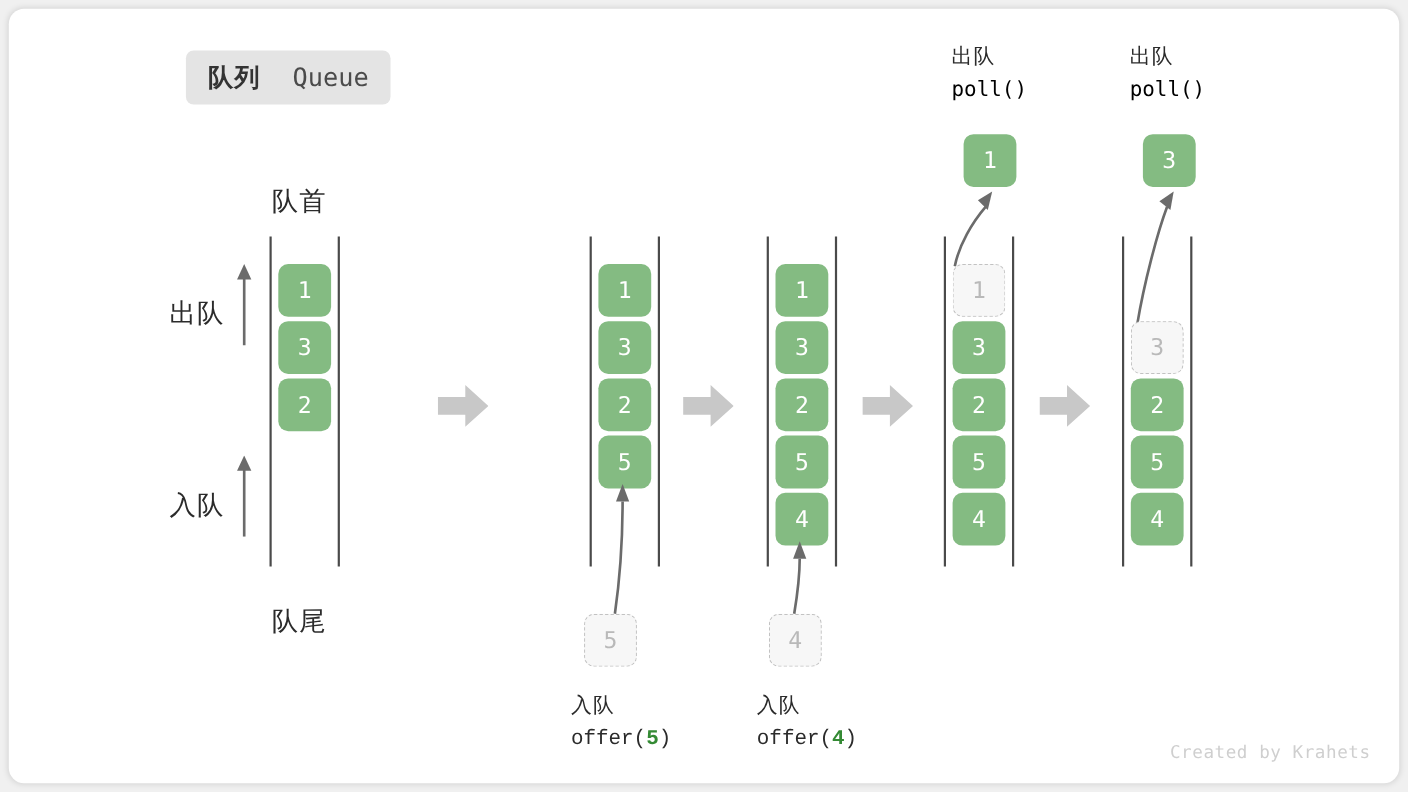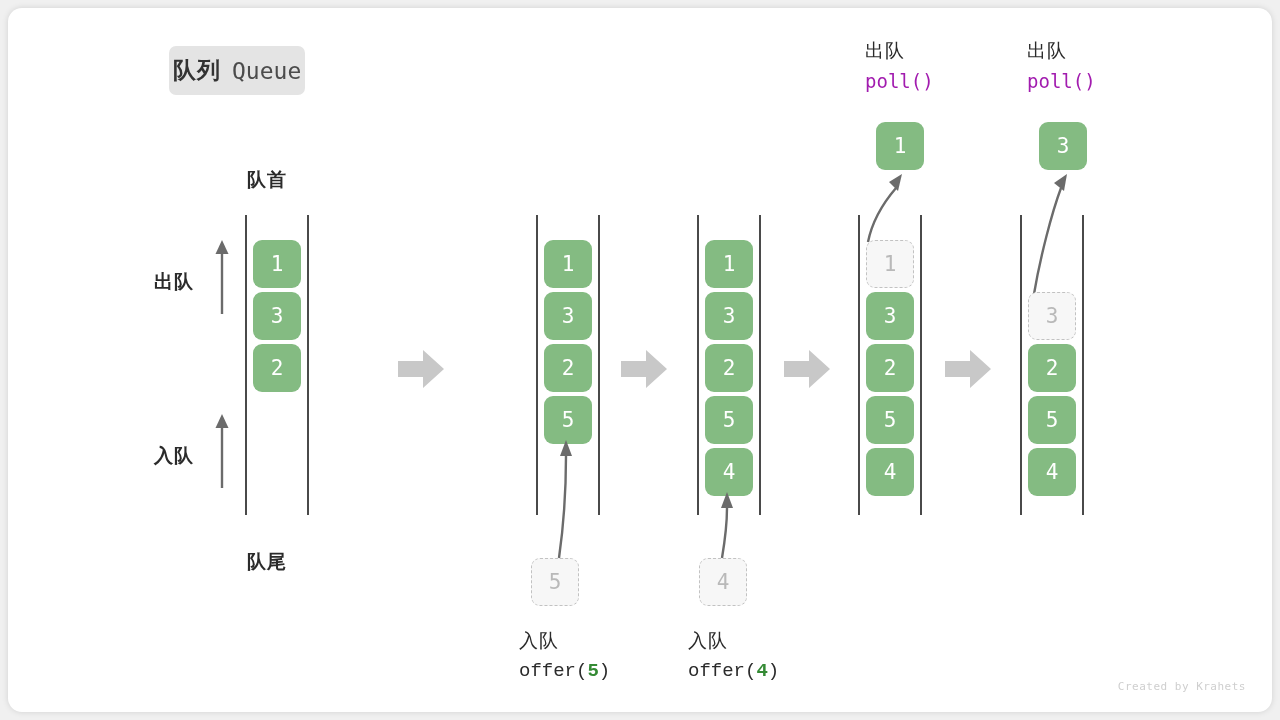--- a/index.html
+++ b/index.html
@@ -24,43 +24,43 @@
     overflow: hidden;
   }
 
   .abs { position: absolute; }
 
   
   #title-badge {
     left: 161px;
     top: 38px;
     height: 49px;
-    padding: 0 4px;
+    padding: 0 20px;
     background: #e4e4e4;
     border-radius: 7px;
     display: flex;
     align-items: center;
-    gap: 11px;
+    gap: 29px;
   }
   #title-badge .cn {
     font-size: 23px;
     font-weight: bold;
     color: #333333;
     letter-spacing: 1px;
   }
   #title-badge .en {
     font-size: 23px;
     color: #4b4b4b;
     font-family: "DejaVu Sans Mono", "Liberation Mono", monospace;
   }
 
   
   .cn-bold {
-    font-size: 19px;
-    font-weight: bold;
+    font-size: 24px;
+    font-weight: normal;
     color: #2b2b2b;
     letter-spacing: 1px;
     white-space: nowrap;
   }
 
   
   .rail {
     width: 1.6px;
     background: #4a4a4a;
   }
@@ -118,31 +118,31 @@
     white-space: nowrap;
   }
   .op-head .l1 {
     font-size: 19px;
     color: #2b2b2b;
     letter-spacing: 1px;
     display: block;
   }
   .op-head .l2 {
     font-size: 19px;
-    color: #a21caf;
+    color: #000000;
     font-family: "DejaVu Sans Mono", "Liberation Mono", monospace;
     display: block;
     margin-top: 6px;
   }
 
   
   #credit {
     right: 26px;
     bottom: 19px;
-    font-size: 11px;
+    font-size: 16px;
     color: #cfcfcf;
     font-family: "DejaVu Sans Mono", "Liberation Mono", monospace;
     letter-spacing: 0.5px;
   }
 </style>
 </head>
 <body>
 
 <div id="card">
 

